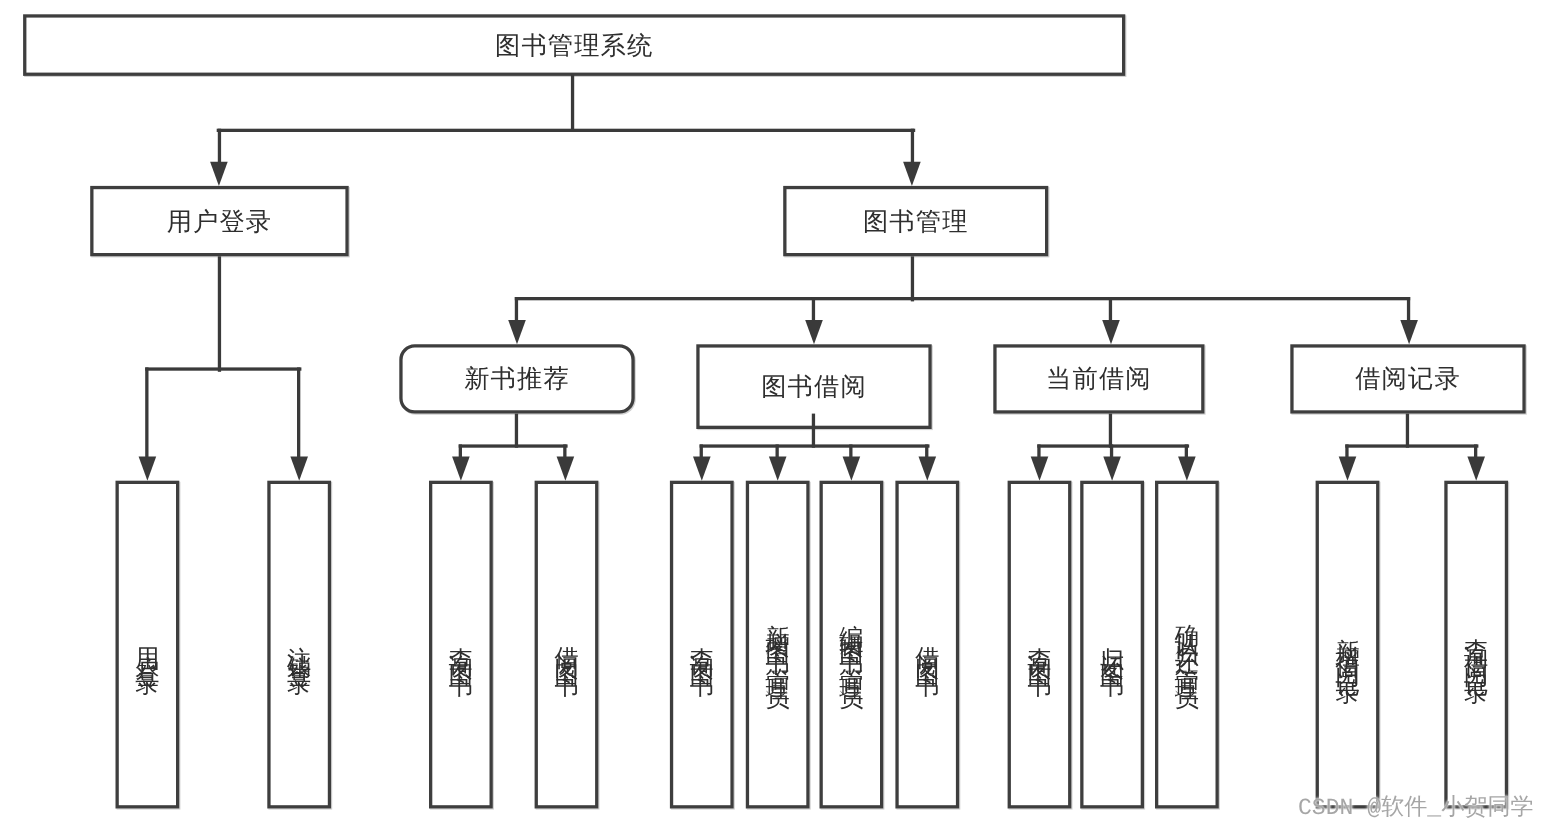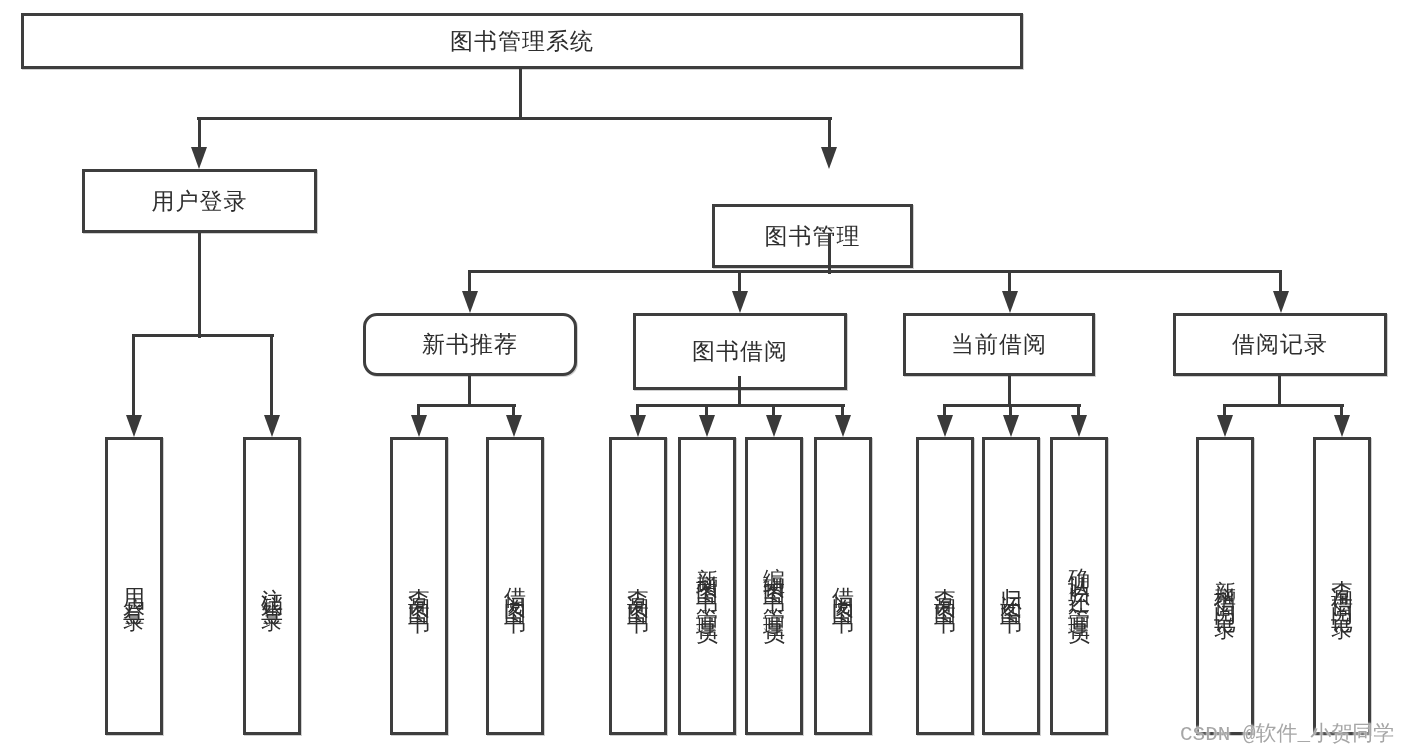--- a/index.html
+++ b/index.html
@@ -66,21 +66,21 @@
   <div class="vline" style="left:519px;top:68px;height:51px;"></div>
   <div class="hline" style="left:197px;top:117px;width:635px;"></div>
   <div class="vline" style="left:198px;top:117px;height:33px;"></div>
   <div class="arrow" style="left:191px;top:147px;"></div>
   <div class="vline" style="left:828px;top:117px;height:33px;"></div>
   <div class="arrow" style="left:821px;top:147px;"></div>
 
   <div class="box" style="left:82px;top:169px;width:235px;height:64px;">
     <span>用户登录</span>
   </div>
-  <div class="box" style="left:712px;top:169px;width:201px;height:64px;margin-top:35px;">
+  <div class="box" style="left:712px;top:169px;width:241px;height:64px;">
     <span>图书管理</span>
   </div>
 
   <div class="vline" style="left:198px;top:233px;height:105px;"></div>
   <div class="hline" style="left:132px;top:334px;width:142px;"></div>
   <div class="vline" style="left:132px;top:334px;height:83px;"></div>
   <div class="arrow" style="left:126px;top:415px;"></div>
   <div class="vline" style="left:270px;top:334px;height:83px;"></div>
   <div class="arrow" style="left:264px;top:415px;"></div>
 

